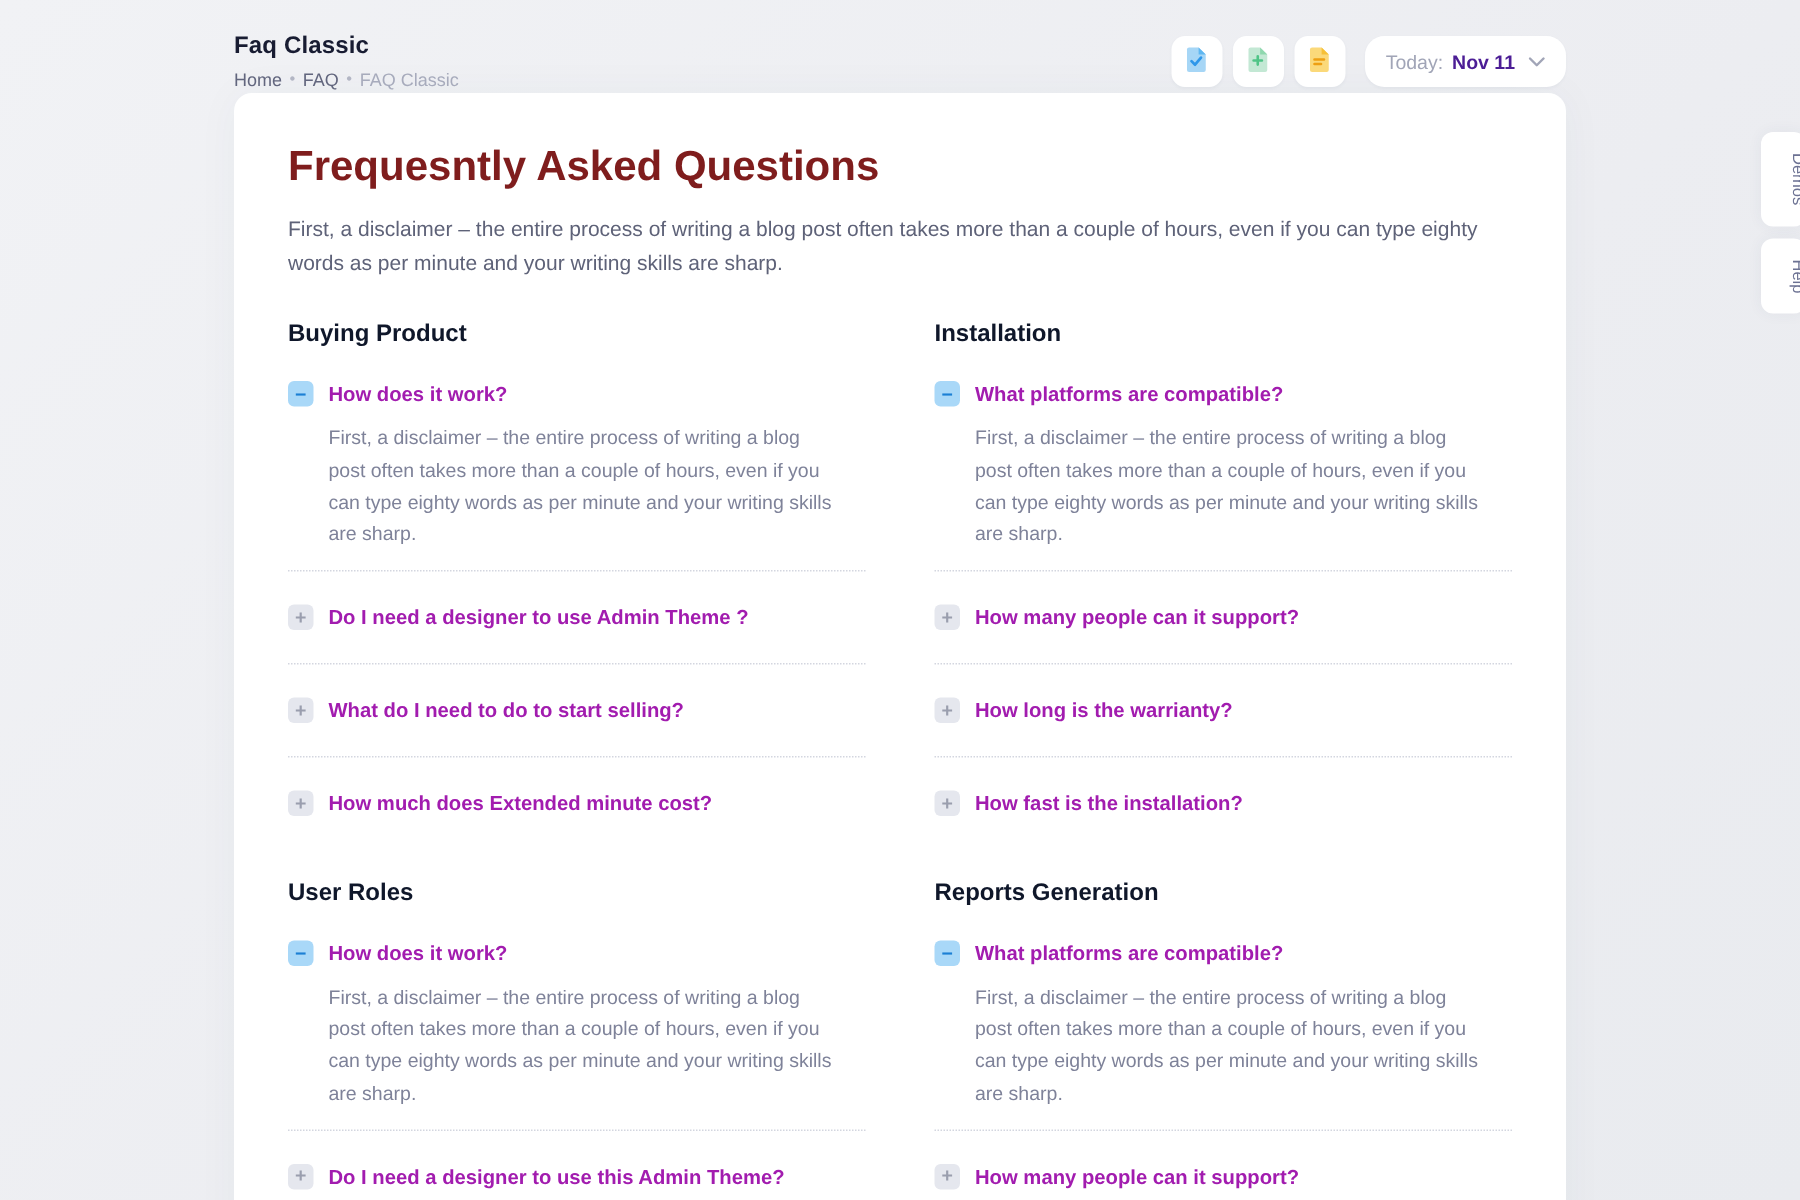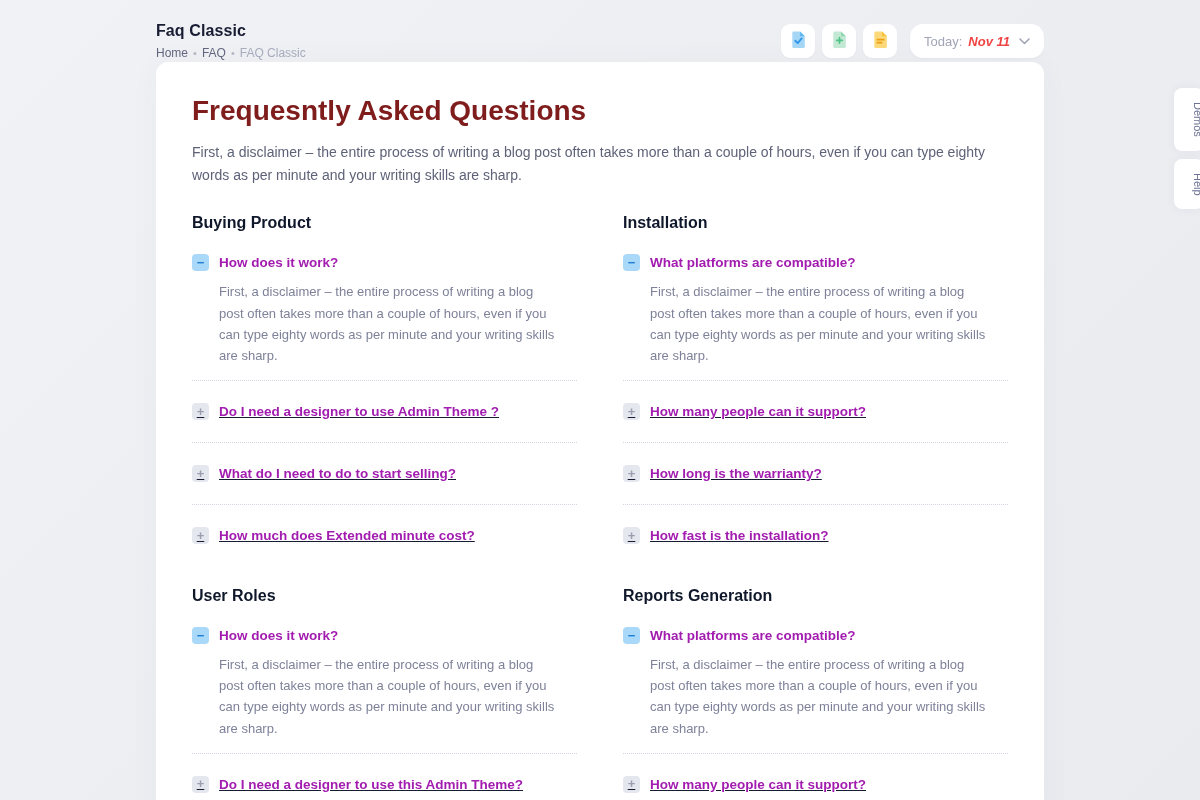--- a/index.html
+++ b/index.html
@@ -25,37 +25,37 @@
     width:34px; height:34px; border:none; background:#ffffff; border-radius:9px;
     display:flex; align-items:center; justify-content:center; cursor:pointer;
     box-shadow:0 1px 2px rgba(56,71,109,.04);
   }
   .date-btn {
     height:34px; margin-left:6px; border:none; background:#ffffff; border-radius:13px;
     display:flex; align-items:center; gap:6px; padding:0 14px; cursor:pointer;
     font-size:13px; box-shadow:0 1px 2px rgba(56,71,109,.04);
   }
   .date-label { color:#a1a5b7; }
-  .date-value { color:#ef4444; font-weight:700;font-style:italic; }
+  .date-value { color:#4c1d95; font-weight:700; }
   .chev { margin-left:3px; display:inline-flex; }
 
   
   .card {
     background:#ffffff; border-radius:12px; padding:33px 36px 0 36px;
     box-shadow:0 0 30px rgba(56,71,109,.04); min-height:760px;
   }
   .card-heading { font-size:28px; font-weight:700; color:#7f1d1d; }
   .card-intro { margin-top:14px; font-size:14px; line-height:1.62; color:#5e6278; }
 
   .faq-grid { margin-top:28px; display:grid; grid-template-columns:1fr 1fr; column-gap:46px; }
   .faq-section { margin-bottom:33px; }
   .section-title { font-size:16px; font-weight:700; color:#0f172a; margin-bottom:20px; }
 
   .faq-item { padding:2px 0; cursor:pointer; }
-  .faq-item.collapsed { padding:10px 0;text-decoration:underline; }
+  .faq-item.collapsed { padding:10px 0; }
   .faq-q-row { display:flex; align-items:center; gap:10px; }
   .toggle {
     width:17px; height:17px; border-radius:4px; flex:0 0 17px;
     display:flex; align-items:center; justify-content:center;
     font-size:13px; font-weight:700; line-height:1; cursor:pointer;
   }
   .toggle.minus { background:#a9d8f8; color:#1b7fd4; }
   .toggle.minus::before { content:"\2212"; margin-top:-1px; }
   .toggle.plus { background:#e5e7ee; color:#9a9eae; }
   .toggle.plus::before { content:"+"; margin-top:-1px; }

